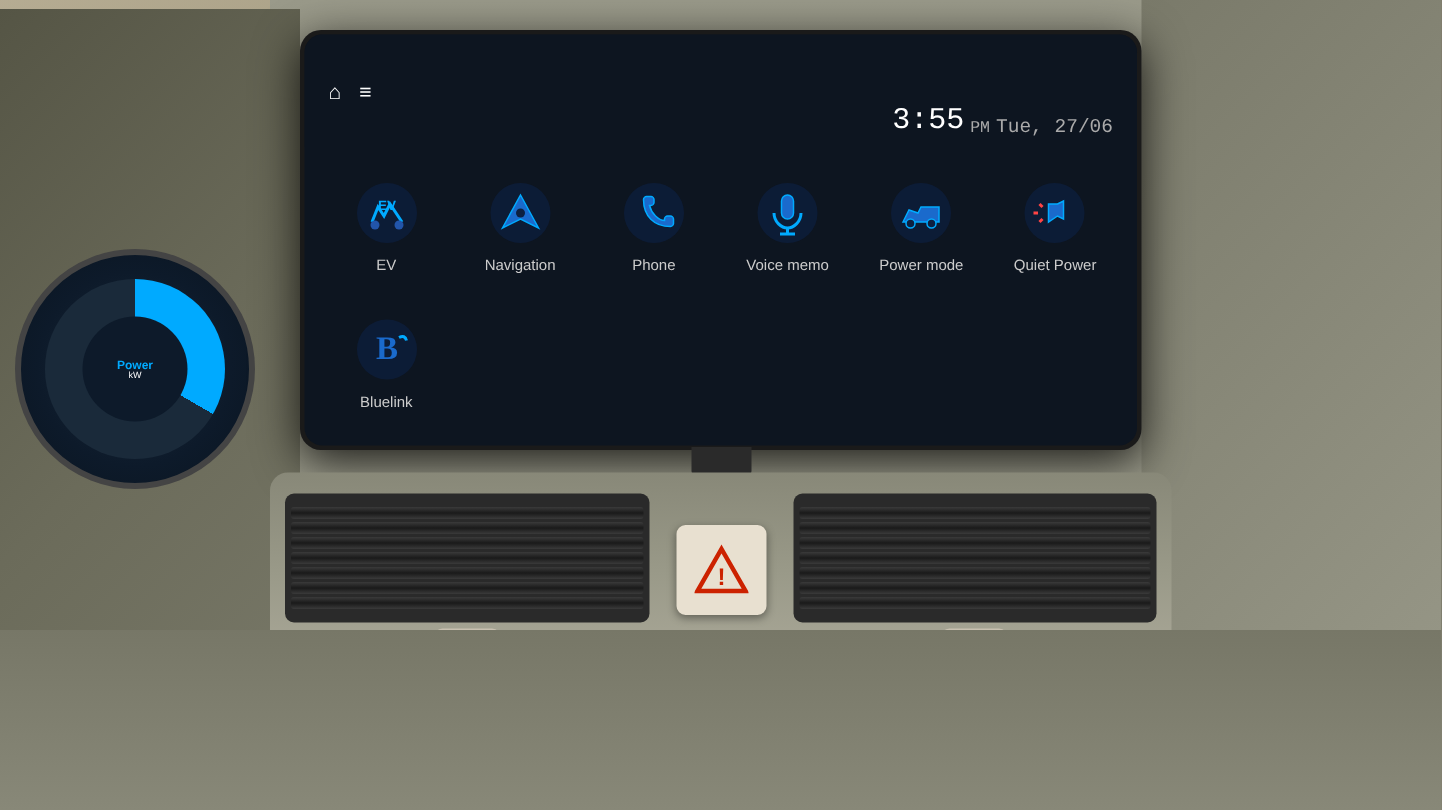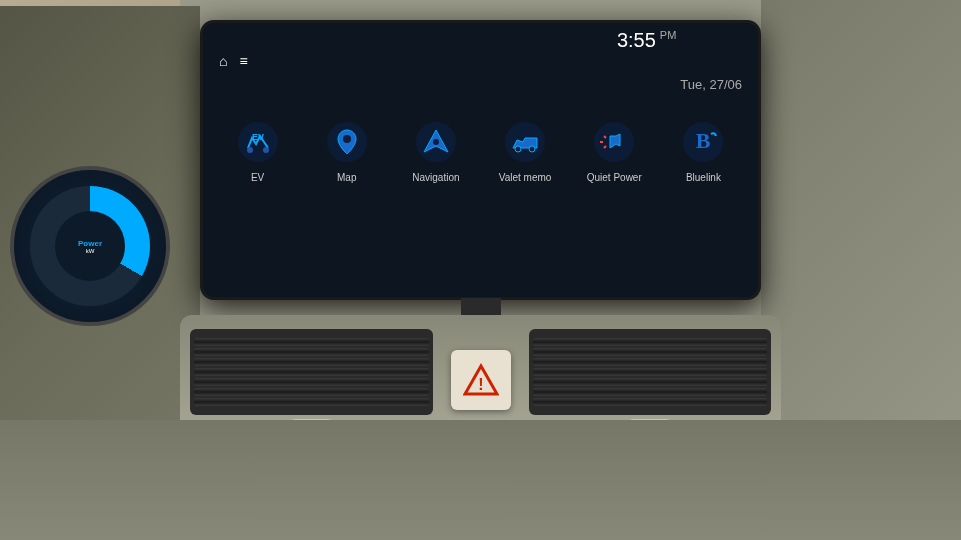--- a/index.html
+++ b/index.html
@@ -141,22 +141,23 @@
       align-items: center;
     }
 
     .status-icon {
       color: #ffffff;
       font-size: 14px;
     }
 
     .status-time {
       display: flex;
-      align-items: flex-start;
+      align-items: flex-end;
       gap: 4px;
+      font-family: Liberation Mono, monospace;
     }
 
     .time-main {
       color: #ffffff;
       font-size: 20px;
       font-weight: 300;
     }
 
     .time-ampm {
       color: #aaaaaa;
@@ -377,56 +378,67 @@
               <ellipse cx="22" cy="22" rx="20" ry="20" fill="#0d2040" opacity="0.7"></ellipse>
               <text x="22" y="20" text-anchor="middle" fill="#00aaff" font-size="9" font-weight="bold">EV</text>
               <path d="M12 28 L16 18 L20 24 L24 16 L32 28" stroke="#00aaff" stroke-width="2" fill="none"></path>
               <circle cx="14" cy="30" r="3" fill="#2255aa"></circle>
               <circle cx="30" cy="30" r="3" fill="#2255aa"></circle>
             </svg>
           </div>
           <span class="app-label">EV</span>
         </div>
 
-        <div class="app-item">
-          <div class="app-icon">
-            <svg viewBox="0 0 44 44" fill="none">
-              <ellipse cx="22" cy="22" rx="20" ry="20" fill="#0d2040" opacity="0.7"></ellipse>
-              <path d="M22 10 C17 10 13 14 13 19 C13 26 22 34 22 34 C22 34 31 26 31 19 C31 14 27 10 22 10Z" fill="#1a6acc" stroke="#00aaff" stroke-width="1"></path>
-              <circle cx="22" cy="19" r="4" fill="#0d2040"></circle>
-            </svg>
-          </div>
-          <span class="app-label">Map</span>
-        </div>
 
         <div class="app-item">
           <div class="app-icon">
             <svg viewBox="0 0 44 44" fill="none">
               <ellipse cx="22" cy="22" rx="20" ry="20" fill="#0d2040" opacity="0.7"></ellipse>
               <polygon points="22,10 34,32 22,26 10,32" fill="#1a6acc" stroke="#00aaff" stroke-width="1"></polygon>
               <circle cx="22" cy="22" r="3" fill="#0d2040"></circle>
             </svg>
           </div>
           <span class="app-label">Navigation</span>
         </div>
 
-
-
+        <div class="app-item">
+          <div class="app-icon">
+            <svg viewBox="0 0 44 44" fill="none">
+              <ellipse cx="22" cy="22" rx="20" ry="20" fill="#0d2040" opacity="0.7"></ellipse>
+              <path d="M15 13 C15 12 16 11 17 11 L20 11 C21 11 22 12 22 13 L22 15 C22 16 21 17 20 17 L19 17 C19 17 20 21 23 24 C26 27 29 27 29 27 L29 26 C29 25 30 24 31 24 L33 24 C34 24 35 25 35 26 L35 29 C35 30 34 31 33 31 C22 31 15 24 15 13Z" fill="#1a6acc" stroke="#00aaff" stroke-width="1"></path>
+            </svg>
+          </div>
+          <span class="app-label">Phone</span>
+        </div>
+
+
+        <div class="app-item">
+          <div class="app-icon">
+            <svg viewBox="0 0 44 44" fill="none">
+              <ellipse cx="22" cy="22" rx="20" ry="20" fill="#0d2040" opacity="0.7"></ellipse>
+              <rect x="18" y="10" width="8" height="16" rx="4" fill="#1a6acc" stroke="#00aaff" stroke-width="1"></rect>
+              <path d="M13 22 C13 28 18 32 22 32 C26 32 31 28 31 22" stroke="#00aaff" stroke-width="2" fill="none"></path>
+              <line x1="22" y1="32" x2="22" y2="36" stroke="#00aaff" stroke-width="2"></line>
+              <line x1="17" y1="36" x2="27" y2="36" stroke="#00aaff" stroke-width="2"></line>
+            </svg>
+          </div>
+          <span class="app-label">Voice memo</span>
+        </div>
 
 
         <div class="app-item">
           <div class="app-icon">
             <svg viewBox="0 0 44 44" fill="none">
               <ellipse cx="22" cy="22" rx="20" ry="20" fill="#0d2040" opacity="0.7"></ellipse>
               <path d="M10 28 L14 20 L20 22 L22 18 L34 18 L34 28Z" fill="#1a6acc" stroke="#00aaff" stroke-width="1"></path>
               <circle cx="15" cy="29" r="3" fill="#0d2040" stroke="#00aaff" stroke-width="1"></circle>
               <circle cx="29" cy="29" r="3" fill="#0d2040" stroke="#00aaff" stroke-width="1"></circle>
             </svg>
           </div>
-          <span class="app-label">Valet memo</span>
+          <span class="app-label">Power mode</span>
         </div>
 
         <div class="app-item">
           <div class="app-icon">
             <svg viewBox="0 0 44 44" fill="none">
               <ellipse cx="22" cy="22" rx="20" ry="20" fill="#0d2040" opacity="0.7"></ellipse>
               <path d="M18 16 L18 28 L24 24 L28 26 L28 14 L24 16Z" fill="#1a6acc" stroke="#00aaff" stroke-width="1"></path>
               <line x1="12" y1="16" x2="14" y2="18" stroke="#ff4444" stroke-width="2"></line>
               <line x1="12" y1="28" x2="14" y2="26" stroke="#ff4444" stroke-width="2"></line>
               <line x1="8" y1="22" x2="11" y2="22" stroke="#ff4444" stroke-width="2"></line>

